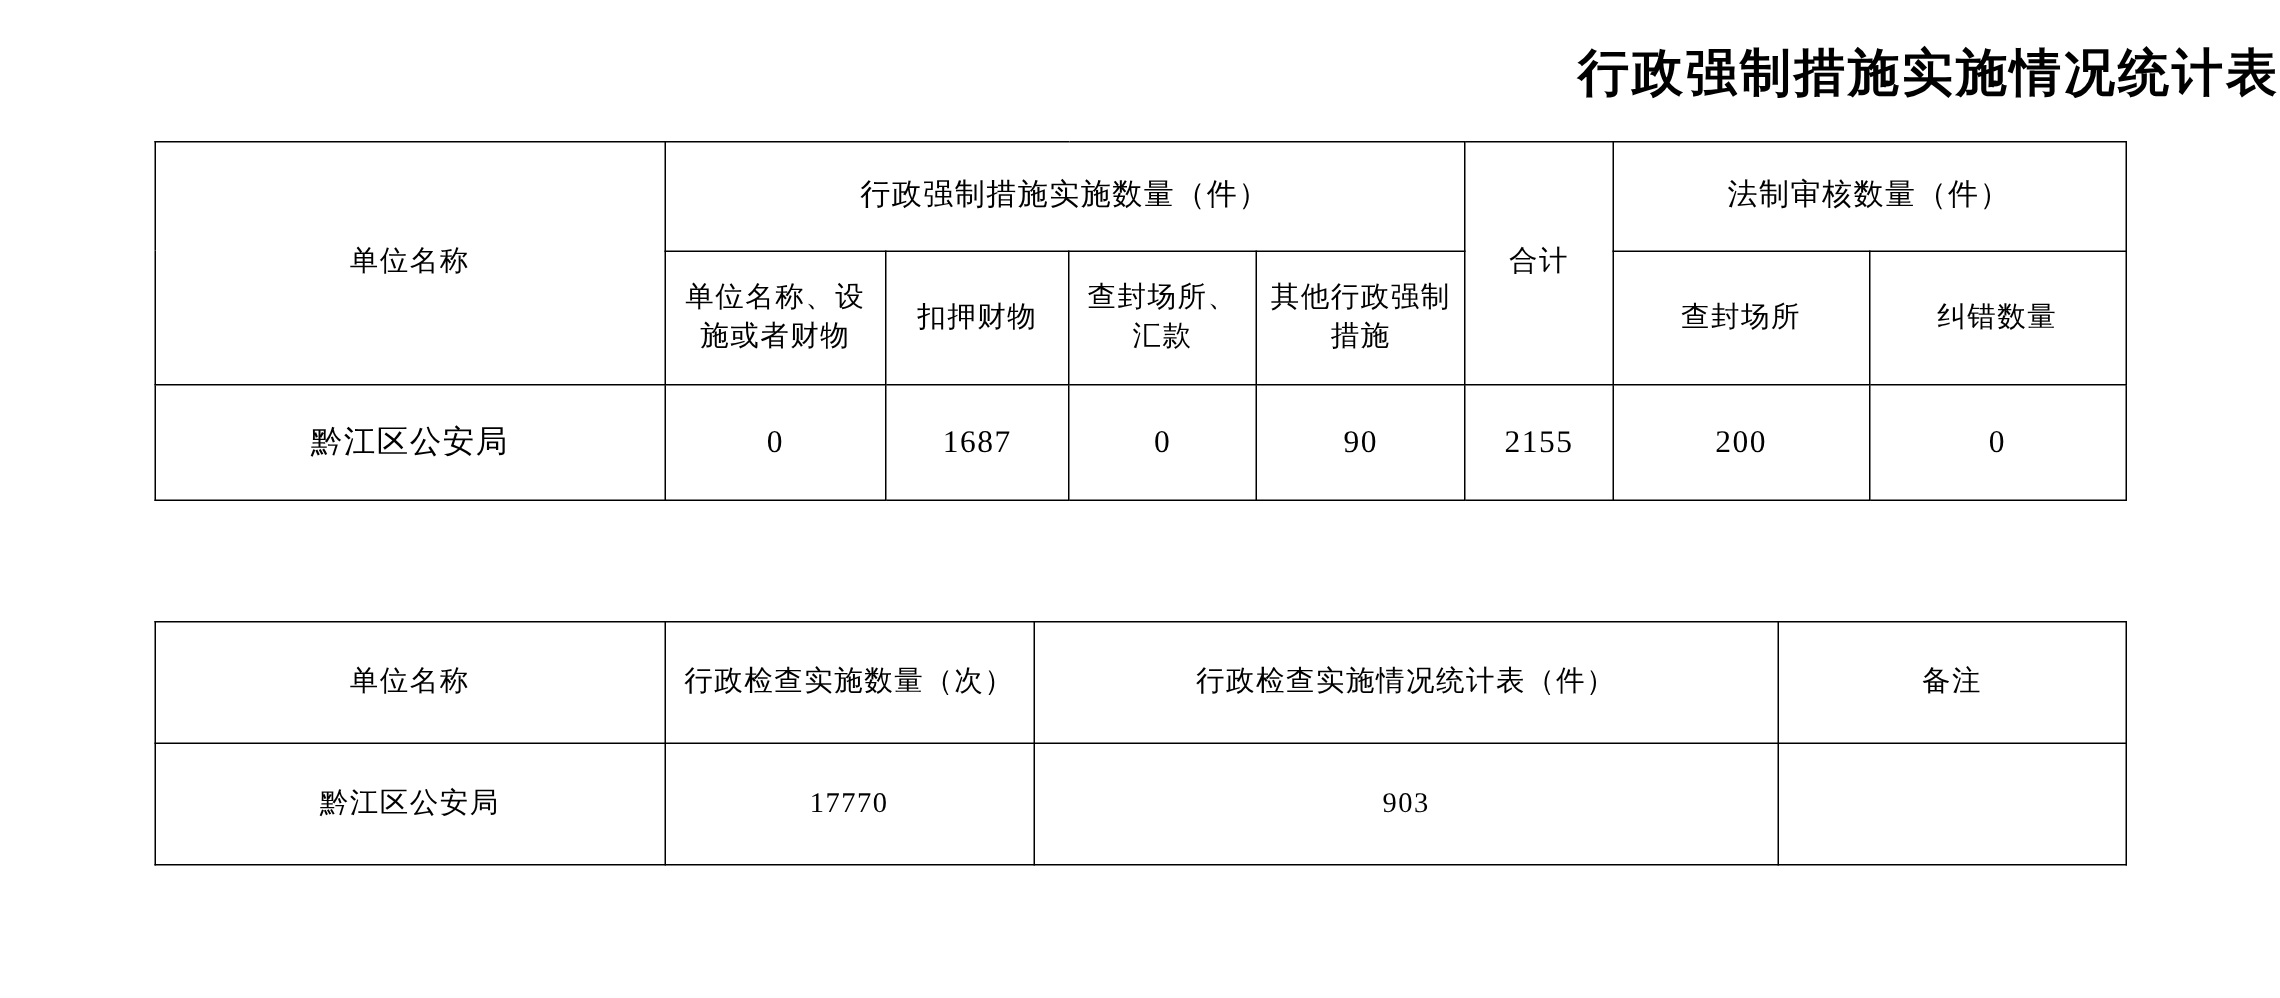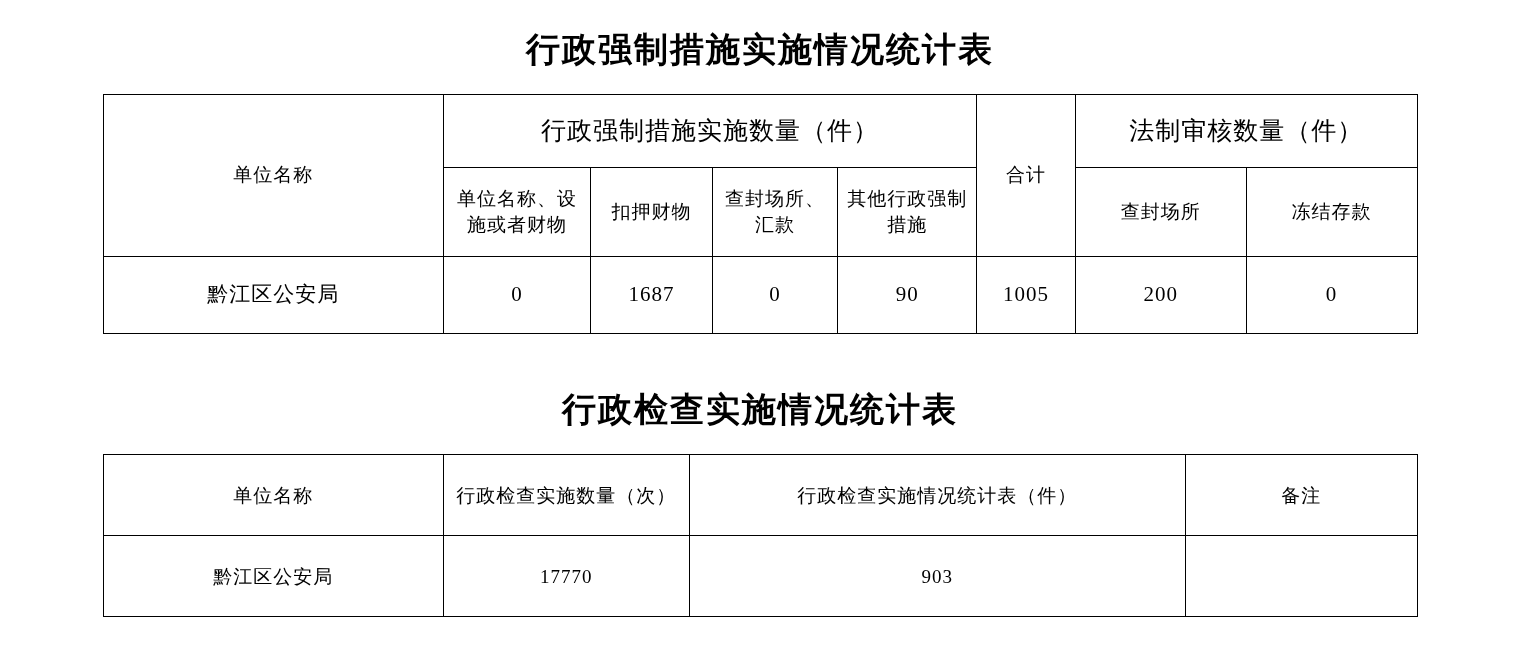--- a/index.html
+++ b/index.html
@@ -13,21 +13,21 @@
     font-family: "Liberation Serif", "DejaVu Serif", serif;
     color: #000000;
     overflow: hidden;
   }
   .page {
     position: relative;
     width: 1520px;
     height: 665px;
   }
   .doc-title {
-    text-align: center;
+    text-align: right;
     font-weight: bold;
     font-size: 34px;
     letter-spacing: 2px;
     line-height: 1.2;
   }
   #title-1 { margin-top: 30px; }
   #title-2 { margin-top: 0px; }
 
   .table-wrap {
     margin: 0 auto;
@@ -44,21 +44,21 @@
     text-align: center;
     vertical-align: middle;
     font-size: 19px;
     letter-spacing: 1px;
     line-height: 1.35;
     padding: 4px 6px;
   }
   
   #table-strict { margin-top: 22px; }
   #table-strict td {
-    font-size: 25px;
+    font-size: 20px;
   }
   #table-strict .unit-cell { font-size: 19px; }
   #table-strict .sub-head { font-size: 19px; }
   #table-strict .data-row td {
     height: 68px;
     font-size: 21px;
   }
   #table-strict .grp-head { height: 64px; }
   #table-strict .sub-head { height: 80px; }
 
@@ -99,39 +99,38 @@
           <td class="grp-head" colspan="4">行政强制措施实施数量（件）</td>
           <td class="unit-cell" rowspan="2">合计</td>
           <td class="grp-head" colspan="2">法制审核数量（件）</td>
         </tr>
         <tr>
           <td class="sub-head">单位名称、设施或者财物</td>
           <td class="sub-head">扣押财物</td>
           <td class="sub-head">查封场所、汇款</td>
           <td class="sub-head">其他行政强制措施</td>
           <td class="sub-head">查封场所</td>
-          <td class="sub-head">冻结存款</td>
+          <td class="sub-head">纠错数量</td>
         </tr>
         <tr class="data-row">
           <td>黔江区公安局</td>
           <td class="num">0</td>
           <td class="num">1687</td>
           <td class="num">0</td>
           <td class="num">90</td>
-          <td class="num">1005</td>
+          <td class="num">2155</td>
           <td class="num">200</td>
           <td class="num">0</td>
         </tr>
       </tbody>
     </table>
   </div>
 
   <div class="spacer-1"></div>
 
-  <h1 class="doc-title" id="title-2">行政检查实施情况统计表</h1>
 
   <div class="table-wrap">
     <table id="table-inspect">
       <colgroup>
         <col style="width:25.9%">
         <col style="width:18.7%">
         <col style="width:37.8%">
         <col style="width:17.6%">
       </colgroup>
       <tbody>

